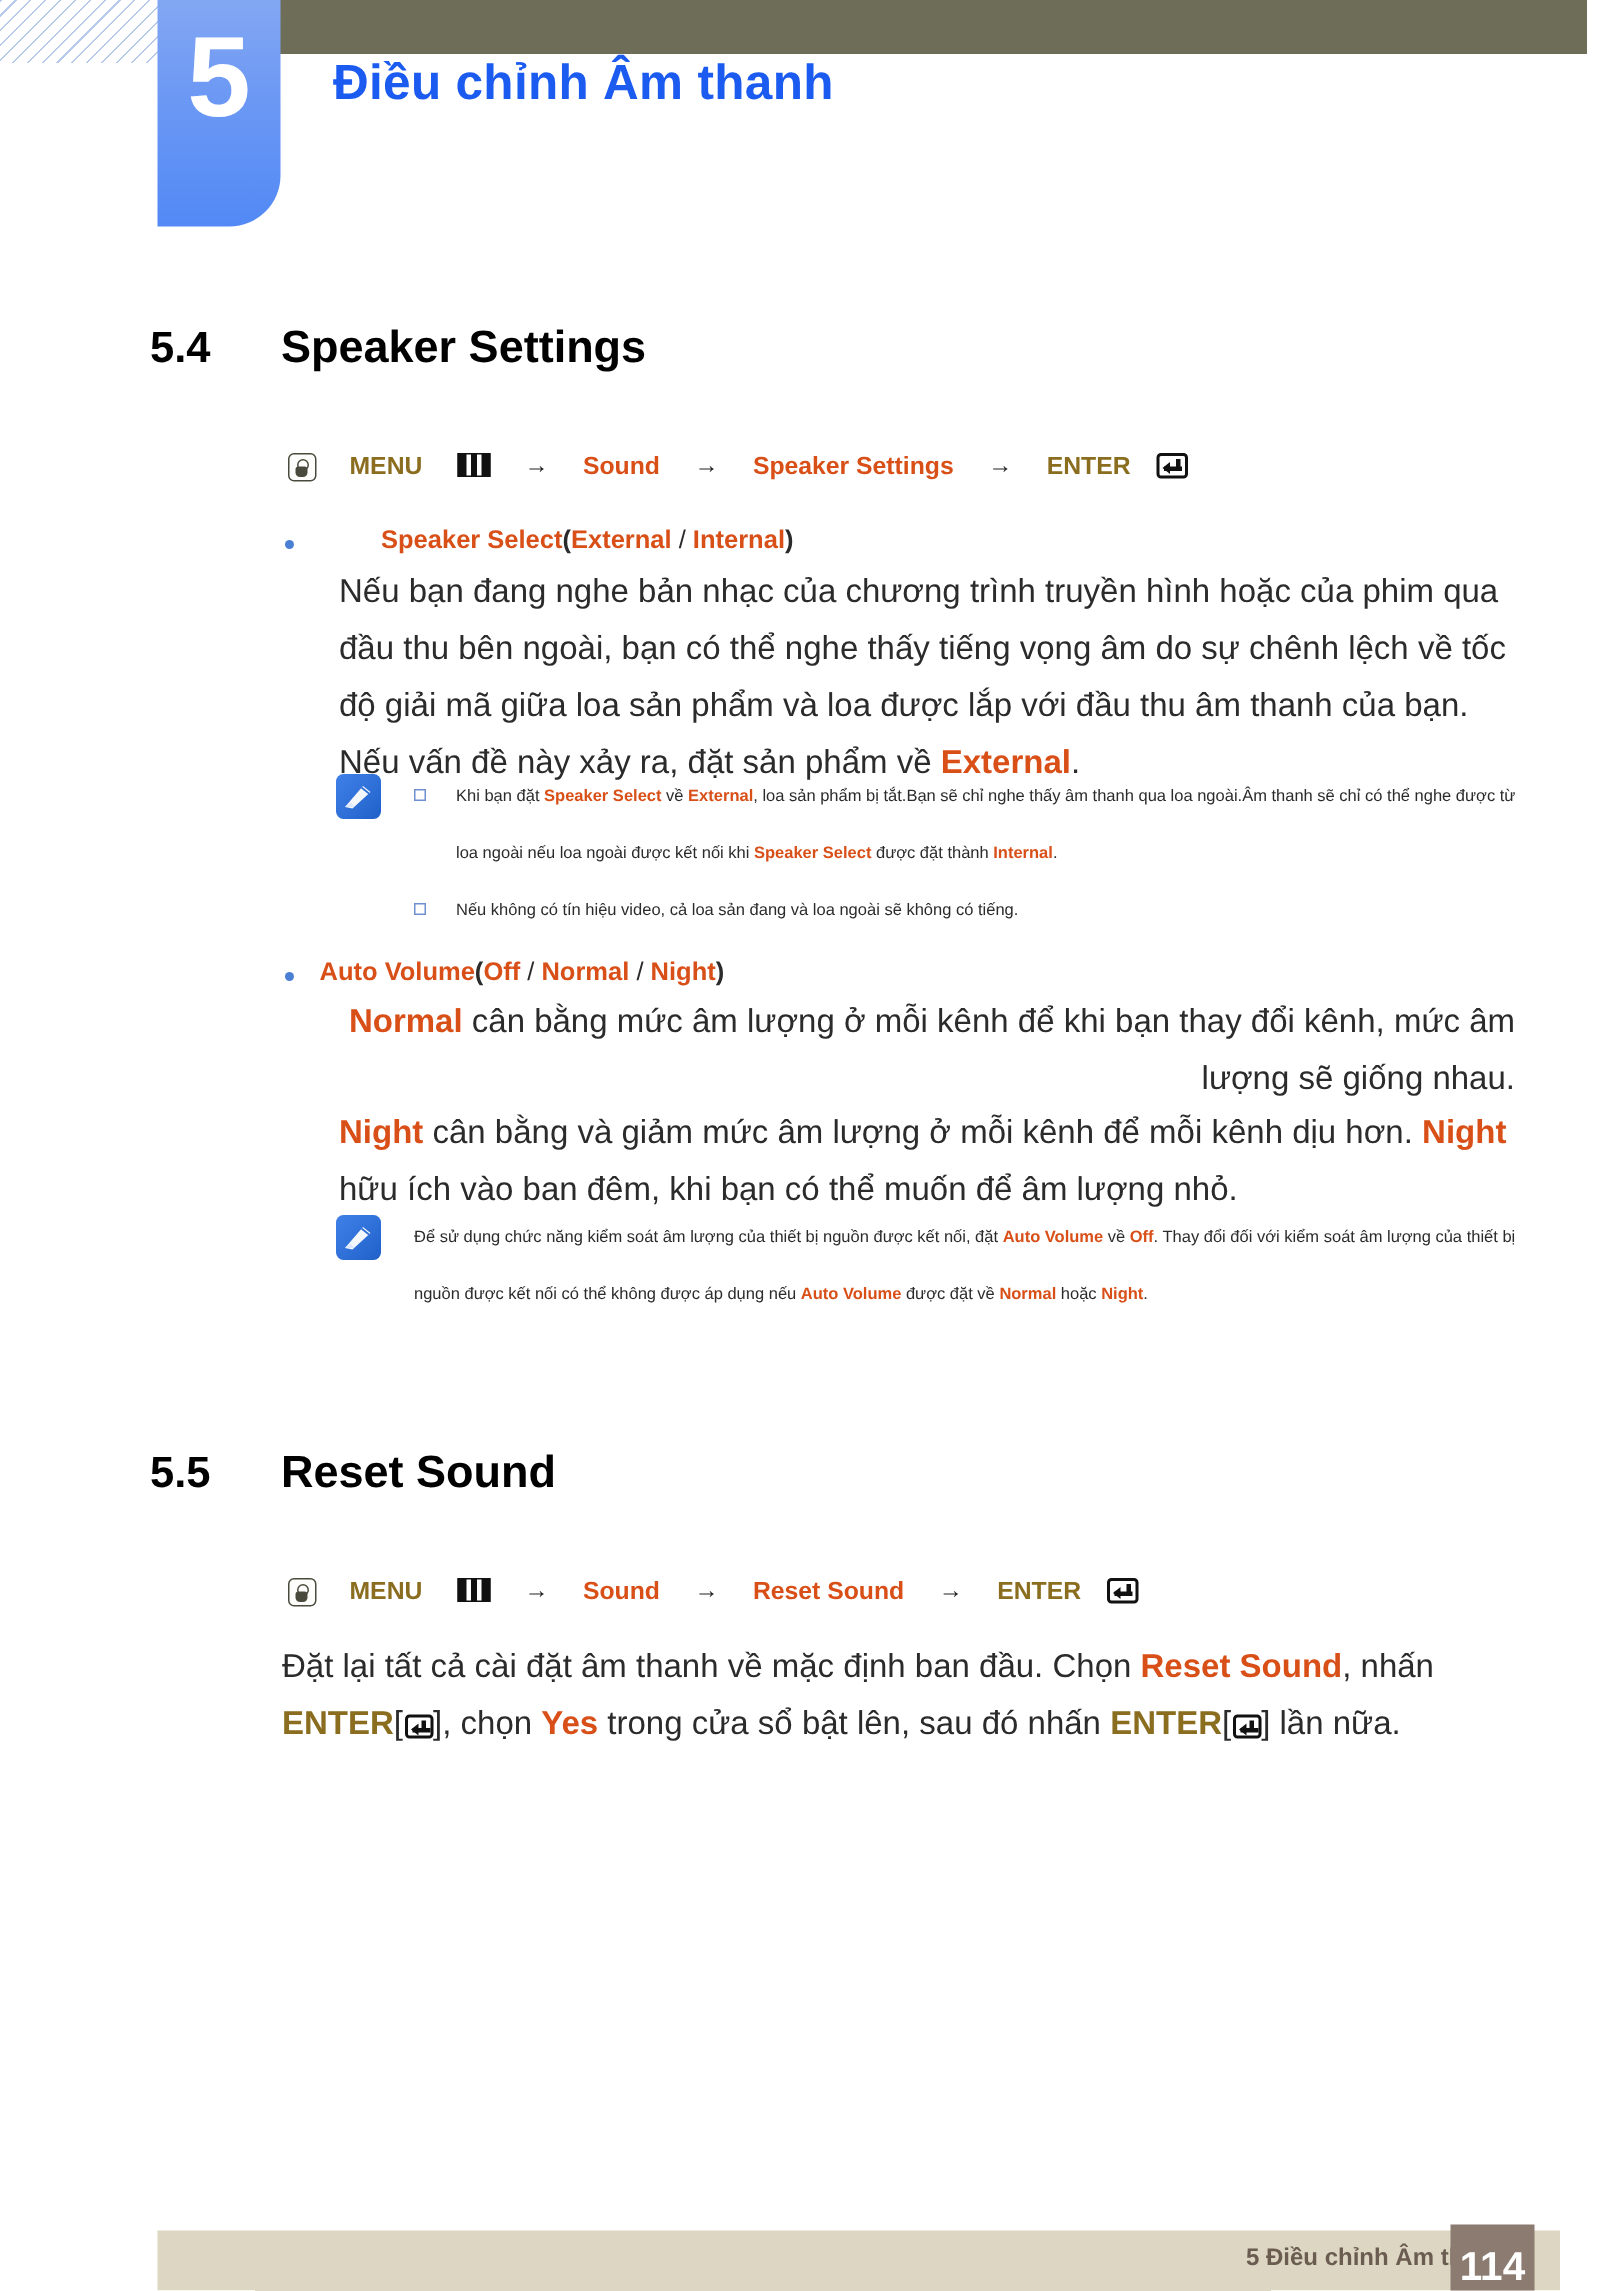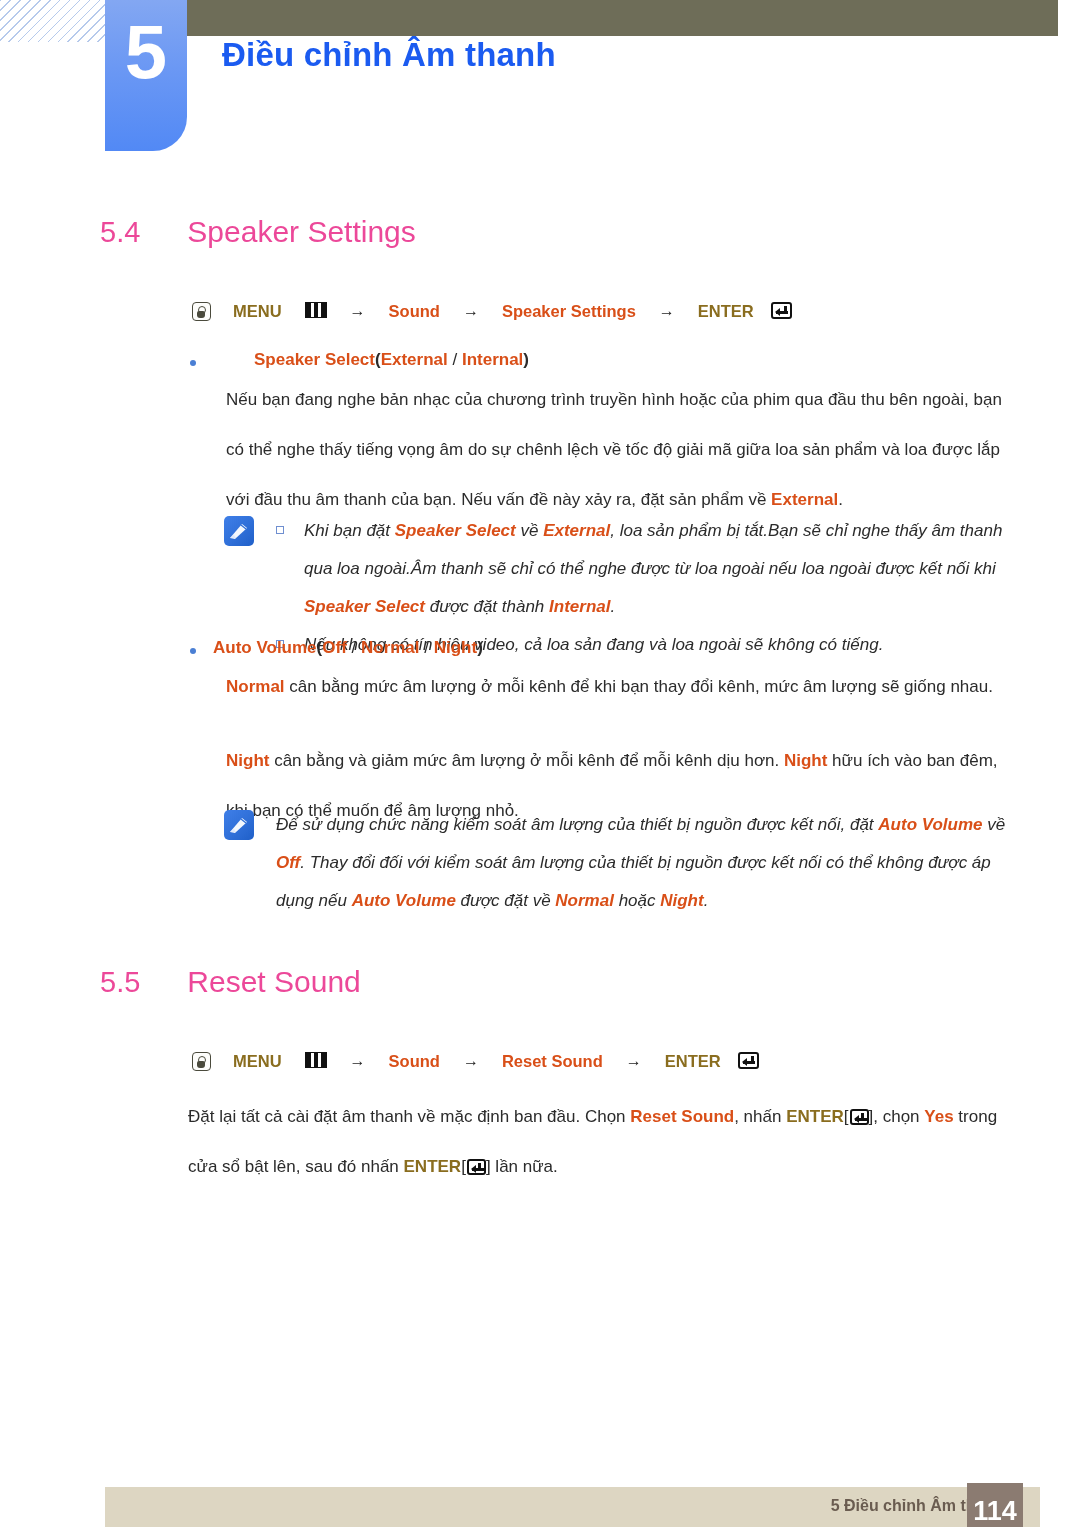--- a/index.html
+++ b/index.html
@@ -33,21 +33,21 @@
     font-size: 76px; font-weight: bold; line-height: 1;
     font-family: "Liberation Sans", sans-serif;
   }
   .chapter-title {
     position: absolute; left: 222px; top: 36px;
     color: #1b5bf0; font-size: 33px; font-weight: bold;
     letter-spacing: .2px;
   }
 
   
-  .sec-head { position: absolute; color: #ec4899; font-weight: normal; }
+  .sec-head { position: absolute; color: #000000; font-weight: bold; }
   .sec-num  { font-size: 29px; }
   .sec-name { font-size: 30px; }
   .sec-1 { left: 100px; top: 215px; }
   .sec-2 { left: 100px; top: 965px; }
   .sec-head .sec-name { margin-left: 47px; }
 
   
   .menu-path {
     position: absolute; font-size: 16.5px; font-weight: bold;
     white-space: nowrap; display: flex; align-items: flex-start; gap: 16px;
@@ -108,35 +108,35 @@
   .bullet-row { position: absolute; display: flex; }
   .dot {
     width: 6px; height: 6px; border-radius: 50%; background: #4a7fd4;
     margin-top: 10px; margin-right: 17px; flex: none;
   }
   .bullet-label { font-size: 17px; font-weight: bold; color: #d94f18; white-space: nowrap;}
   .paren { color: #2b2b2b; font-weight: bold; }
   .slash { color: #2b2b2b; font-weight: normal; }
 
   .para {
-    position: absolute; font-size: 17px; color: #2b2b2b;
-    line-height: 50px; text-align: left;
+    position: absolute; font-size: 22px; color: #2b2b2b;
+    line-height: 38px; text-align: left;
   }
   .para b, .hl { color: #d94f18; font-weight: bold; }
 
   
   .note { position: absolute; display: flex; }
   .note-icon {
     width: 30px; height: 30px; flex: none; margin-right: 22px; margin-top: 4px;
     border-radius: 5px;
     background: linear-gradient(135deg, #3f7fe8 0%, #2f6fd8 55%, #1f5fc8 100%);
     position: relative; overflow: hidden;
   }
   .note-icon svg { position: absolute; left: 4px; top: 4px; }
-  .note-body { font-size: 17px; color:#2b2b2b; line-height: 38px; font-style: italic; }
+  .note-body { font-size: 11px; color:#2b2b2b; line-height: 38px; }
   .subrow { display: flex; }
   .sq {
     width: 8px; height: 8px; border: 1.5px solid #6f8fd0; background:#fff;
     flex: none; margin-top: 14px; margin-right: 20px;
   }
 
   
   .kbd-wrap { white-space: nowrap; }
   .enter-word { color:#8a6d1f; font-weight:bold; }
 
@@ -214,21 +214,21 @@
         <div>Nếu không có tín hiệu video, cả loa sản đang và loa ngoài sẽ không có tiếng.</div>
       </div>
     </div>
   </div>
 
   <div class="bullet-row" style="left:190px; top:638px;">
     <span class="dot"></span>
     <span class="bullet-label"><span>Auto Volume</span><span class="paren">(</span><span>Off</span><span class="slash"> / </span><span>Normal</span><span class="slash"> / </span><span>Night</span><span class="paren">)</span></span>
   </div>
 
-  <div class="para" style="left:226px; top:662px; width:784px;">
+  <div class="para" style="left:226px; top:662px; width:784px;text-align:right;">
     <span class="hl">Normal</span><span> cân bằng mức âm lượng ở mỗi kênh để khi bạn thay đổi kênh, mức âm lượng sẽ giống nhau.</span>
   </div>
 
   <div class="para" style="left:226px; top:736px; width:784px;">
     <span class="hl">Night</span><span> cân bằng và giảm mức âm lượng ở mỗi kênh để mỗi kênh dịu hơn. </span><span class="hl">Night</span><span> hữu ích vào ban đêm, khi bạn có thể muốn để âm lượng nhỏ.</span>
   </div>
 
   <div class="note" style="left:224px; top:806px; width:790px;">
     <div class="note-icon">
       <svg width="22" height="22" viewBox="0 0 22 22">

